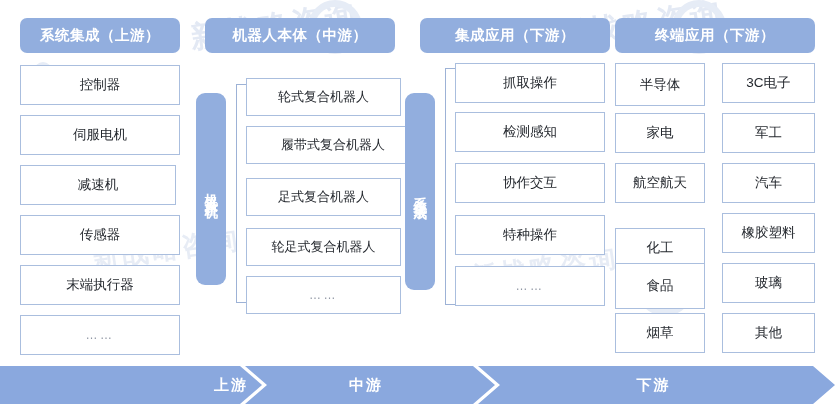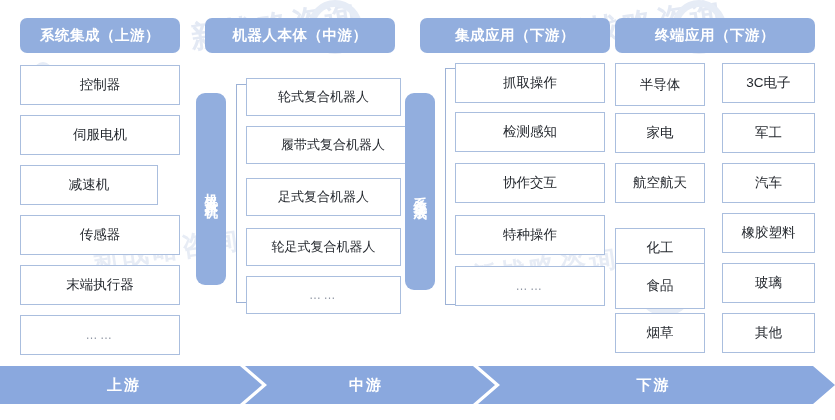--- a/index.html
+++ b/index.html
@@ -101,20 +101,21 @@
     font-size:15px;
     font-weight:bold;
     display:flex;
     align-items:center;
     justify-content:center;
     letter-spacing:2px;
     z-index:4;
   }
   .arrow.head-only{
     clip-path:polygon(0 0, calc(100% - 22px) 0, 100% 50%, calc(100% - 22px) 100%, 0 100%);
+    justify-content:flex-end;
   }
   .arrow.both{
     clip-path:polygon(0 0, calc(100% - 22px) 0, 100% 50%, calc(100% - 22px) 100%, 0 100%, 22px 50%);
   }
   .arrow .lbl{position:relative;}
 </style>
 </head>
 <body>
 
 <div id="stage">
@@ -132,21 +133,21 @@
   <div class="hdr" style="left:20px;top:18px;width:160px;height:35px;">系统集成（上游）</div>
 
   <div class="hdr" style="left:205px;top:18px;width:190px;height:35px;">机器人本体（中游）</div>
 
   <div class="hdr" style="left:420px;top:18px;width:190px;height:35px;">集成应用（下游）</div>
 
   <div class="hdr" style="left:615px;top:18px;width:200px;height:35px;">终端应用（下游）</div>
 
   <div class="box" style="left:20px;top:65px;width:160px;height:40px;">控制器</div>
   <div class="box" style="left:20px;top:115px;width:160px;height:40px;">伺服电机</div>
-  <div class="box" style="left:20px;top:165px;width:138px;height:40px;">减速机</div>
+  <div class="box" style="left:20px;top:165px;width:156px;height:40px;">减速机</div>
   <div class="box" style="left:20px;top:215px;width:160px;height:40px;">传感器</div>
   <div class="box" style="left:20px;top:265px;width:160px;height:40px;">末端执行器</div>
   <div class="box dots" style="left:20px;top:315px;width:160px;height:40px;">……</div>
 
   <div class="vbox" style="left:196px;top:93px;width:30px;height:192px;">
     <span>机器人整机</span>
   </div>
 
   <div class="bracket" style="left:236px;top:84px;width:10px;height:219px;"></div>
 

